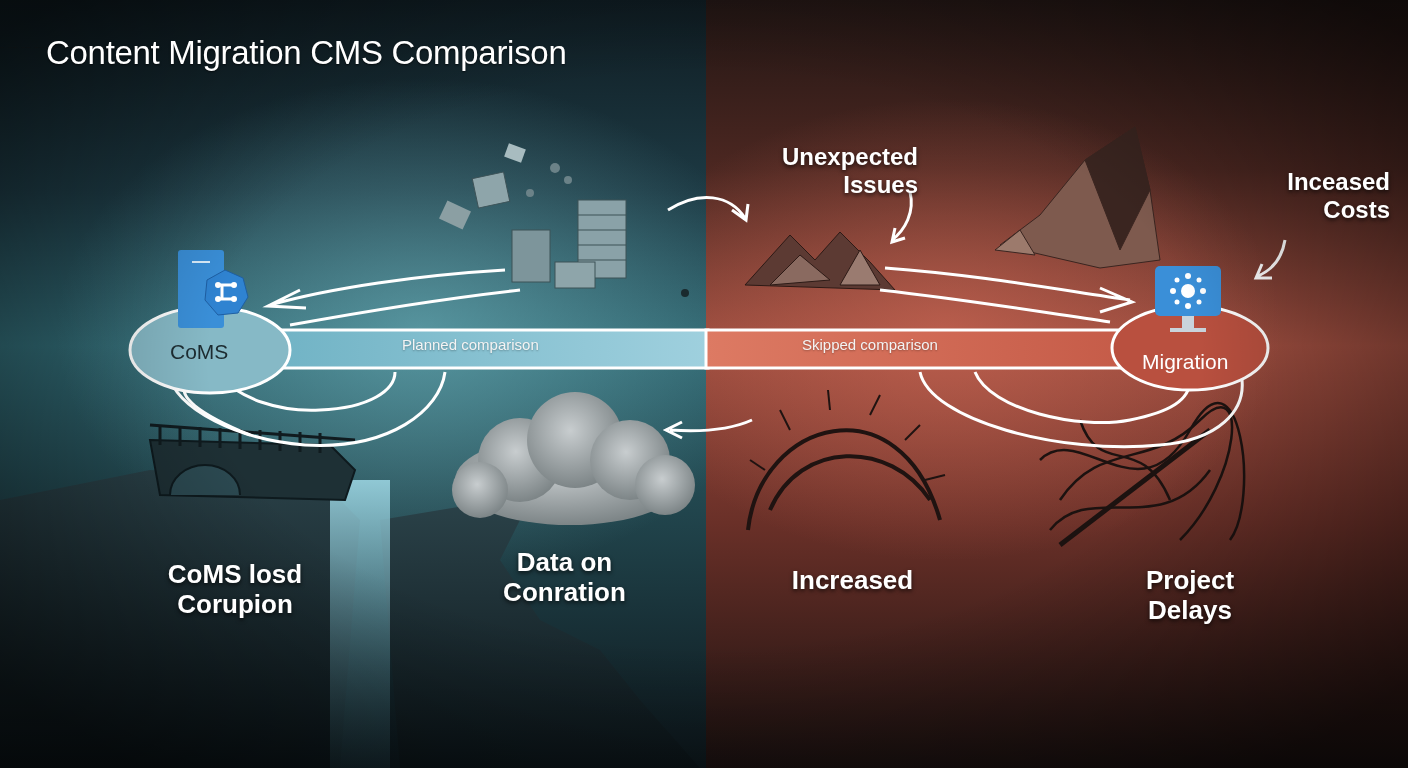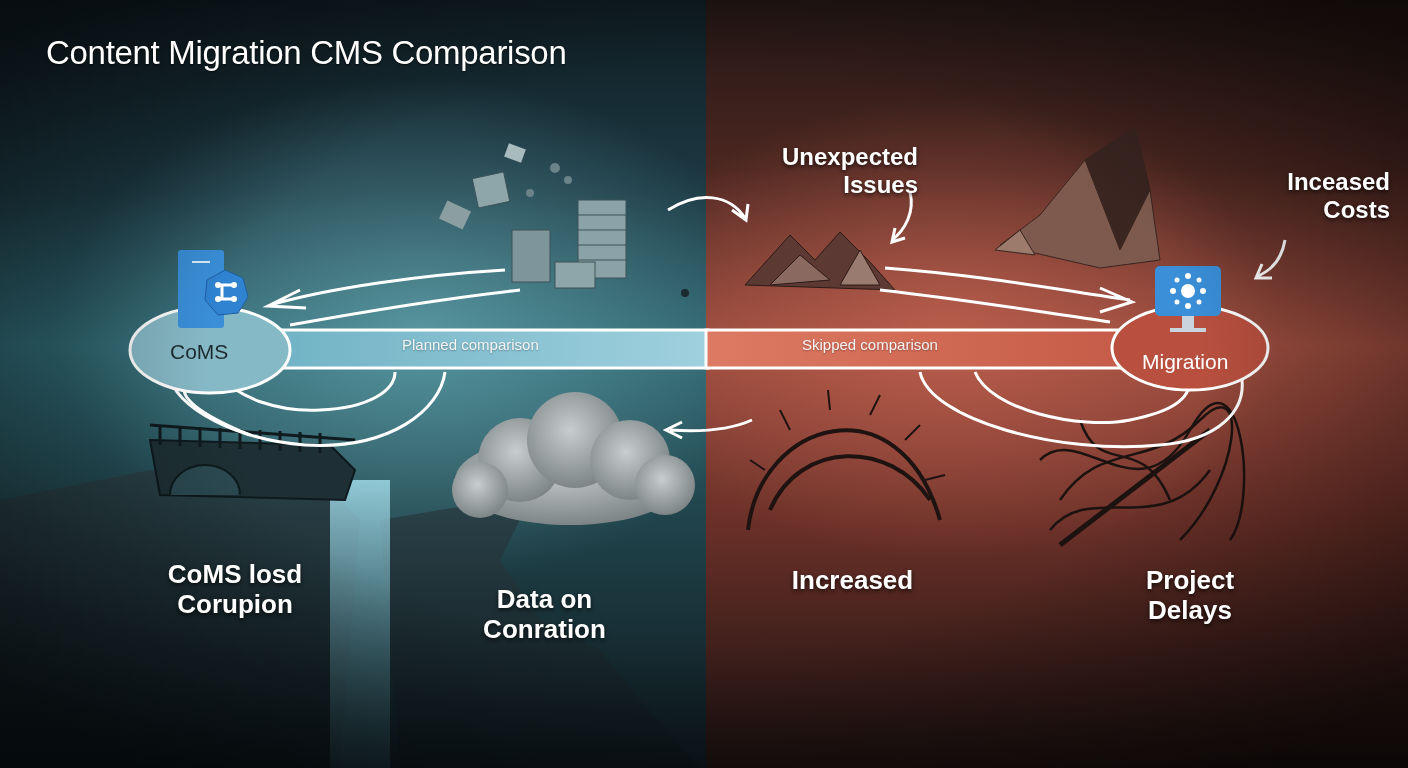--- a/index.html
+++ b/index.html
@@ -235,21 +235,21 @@
 </div>
 <div class="label mid" style="left:1240px; top:168px; width:150px;">
   <div>Inceased</div>
   <div>Costs</div>
 </div>
 
 <div class="label big" style="left:150px; top:560px; width:170px;">
   <div>CoMS losd</div>
   <div>Corupion</div>
 </div>
-<div class="label big" style="left:467px; top:548px; width:155px;margin-top:37px;">
+<div class="label big" style="left:487px; top:548px; width:155px;">
   <div>Data on</div>
   <div>Conration</div>
 </div>
 
 <div class="label big" style="left:775px; top:566px; width:155px;">
   <div>Increased</div>
 </div>
 <div class="label big" style="left:1120px; top:566px; width:140px;">
   <div>Project</div>
   <div>Delays</div>

